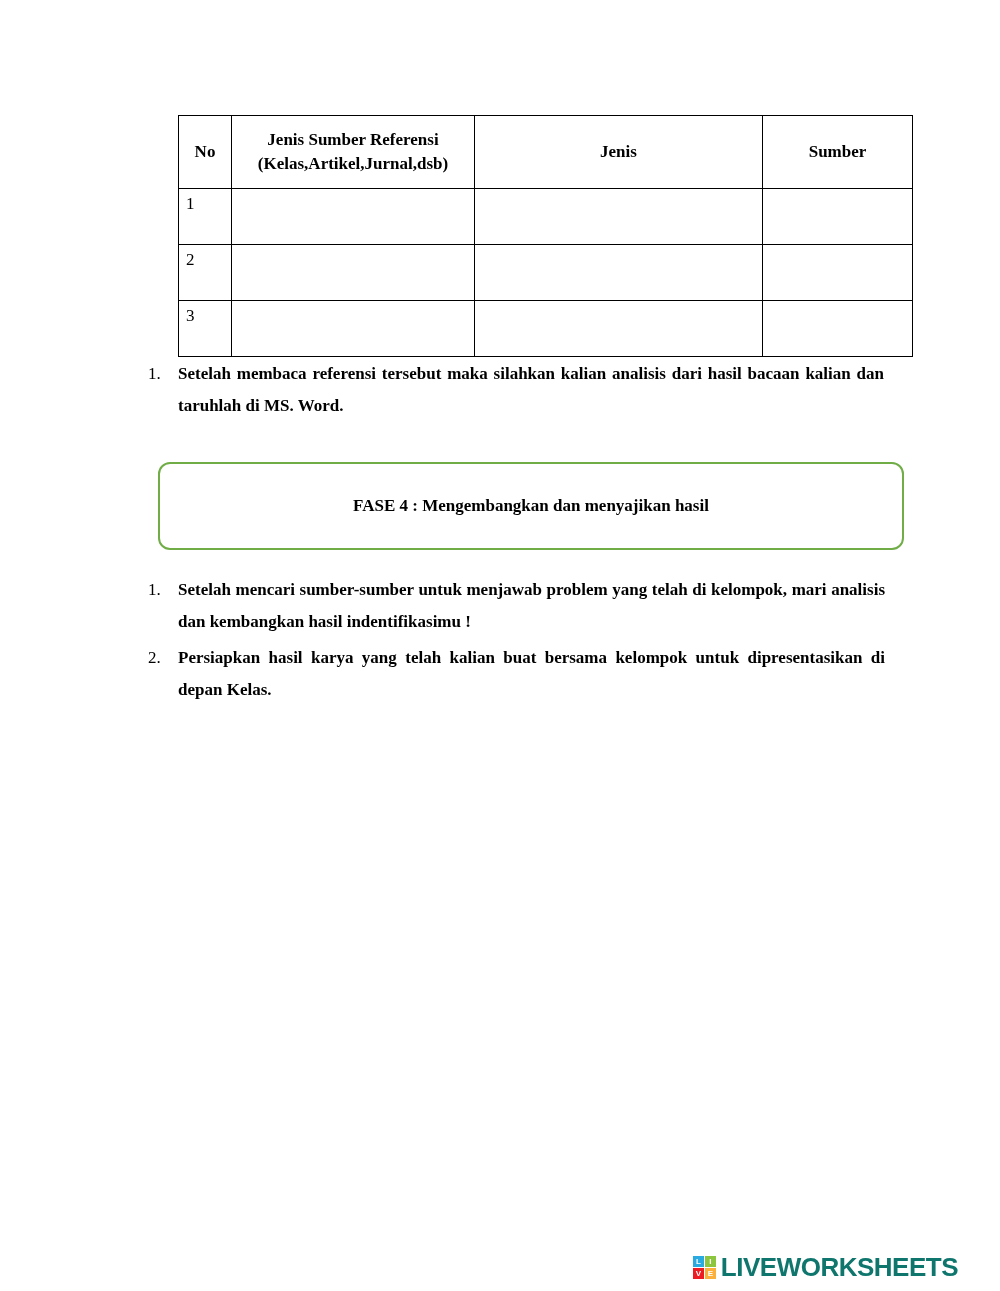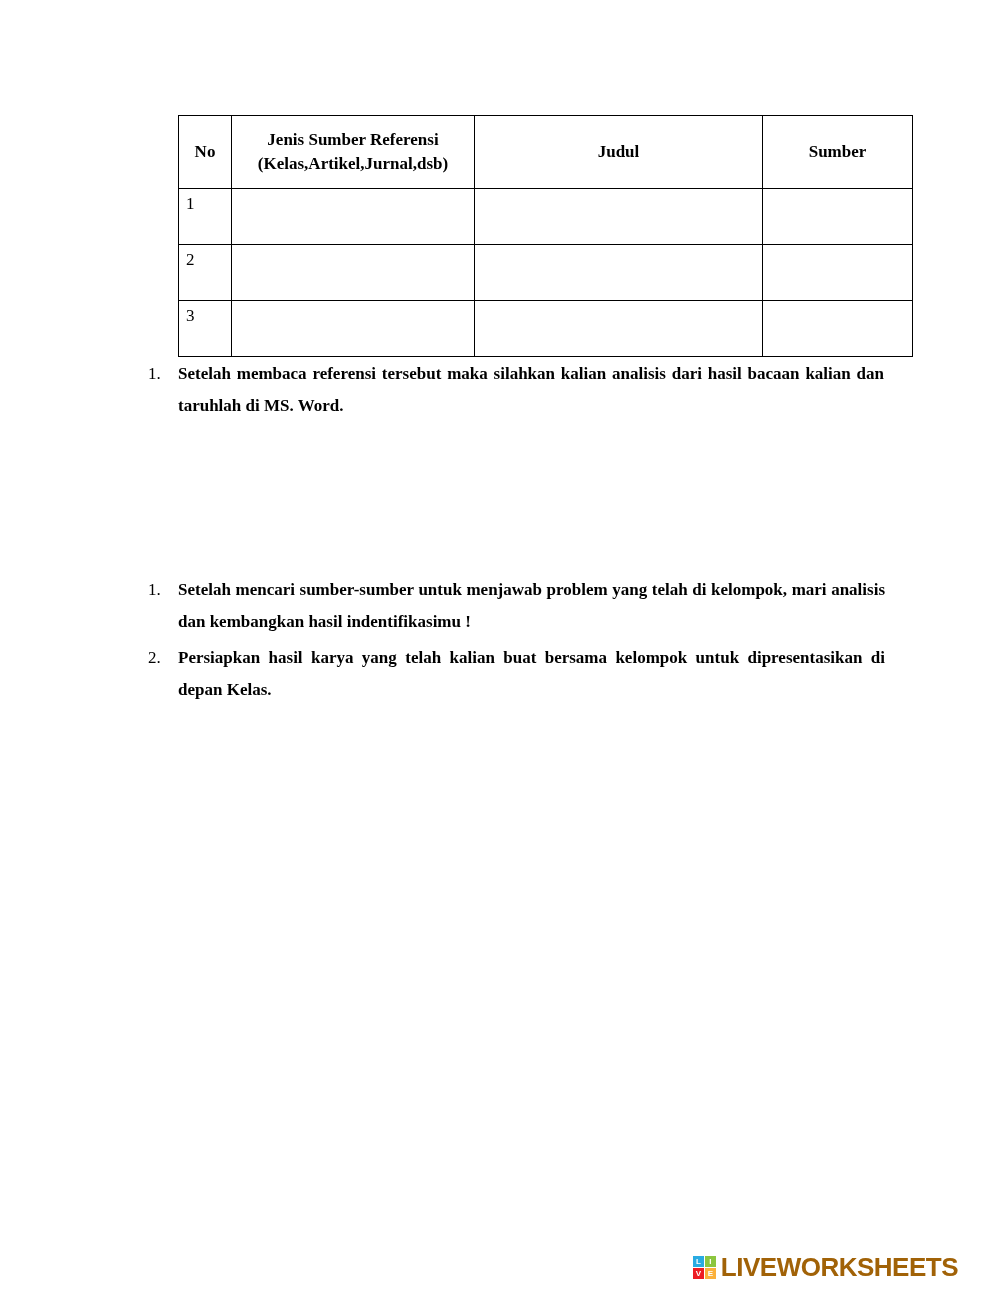--- a/index.html
+++ b/index.html
@@ -115,37 +115,37 @@
     font-family: "Liberation Sans", sans-serif;
     font-weight: bold;
     font-size: 8px;
     line-height: 11px;
   }
   .lw-brand {
     font-family: "Liberation Sans", sans-serif;
     font-weight: bold;
     font-size: 26px;
     letter-spacing: -0.5px;
-    color: #a16207;
+    color: #0f766e;
   }
 </style>
 </head>
 <body>
 
 <div class="page">
 
   <table class="ref-table">
     <thead>
       <tr>
         <th class="col-no">No</th>
         <th class="col-jenis">
           <span class="hline">Jenis Sumber Referensi</span>
           <span class="hline">(Kelas,Artikel,Jurnal,dsb)</span>
         </th>
-        <th class="col-judul">Judul</th>
+        <th class="col-judul">Jenis</th>
         <th class="col-penulis">Sumber</th>
       </tr>
     </thead>
     <tbody>
       <tr>
         <td class="cell-no">1</td>
         <td></td>
         <td></td>
         <td></td>
       </tr>
@@ -162,20 +162,23 @@
         <td></td>
       </tr>
     </tbody>
   </table>
 
   <div class="para-block instruction-top">
     <span class="num">1.</span>
     <p class="ptext">Setelah membaca referensi tersebut maka silahkan kalian analisis dari hasil bacaan kalian dan taruhlah di MS. Word.</p>
   </div>
 
+  <div class="fase-box" style="border-color: rgb(112, 173, 71);">
+    <span class="fase-title">FASE 4 : Mengembangkan dan menyajikan hasil</span>
+  </div>
 
   <div class="instructions-list">
     <div class="para-block">
       <span class="num">1.</span>
       <p class="ptext">Setelah mencari sumber-sumber untuk menjawab problem yang telah di kelompok, mari analisis dan kembangkan hasil indentifikasimu !</p>
     </div>
     <div class="para-block">
       <span class="num">2.</span>
       <p class="ptext">Persiapkan hasil karya yang telah kalian buat bersama kelompok untuk dipresentasikan di depan Kelas.</p>
     </div>

